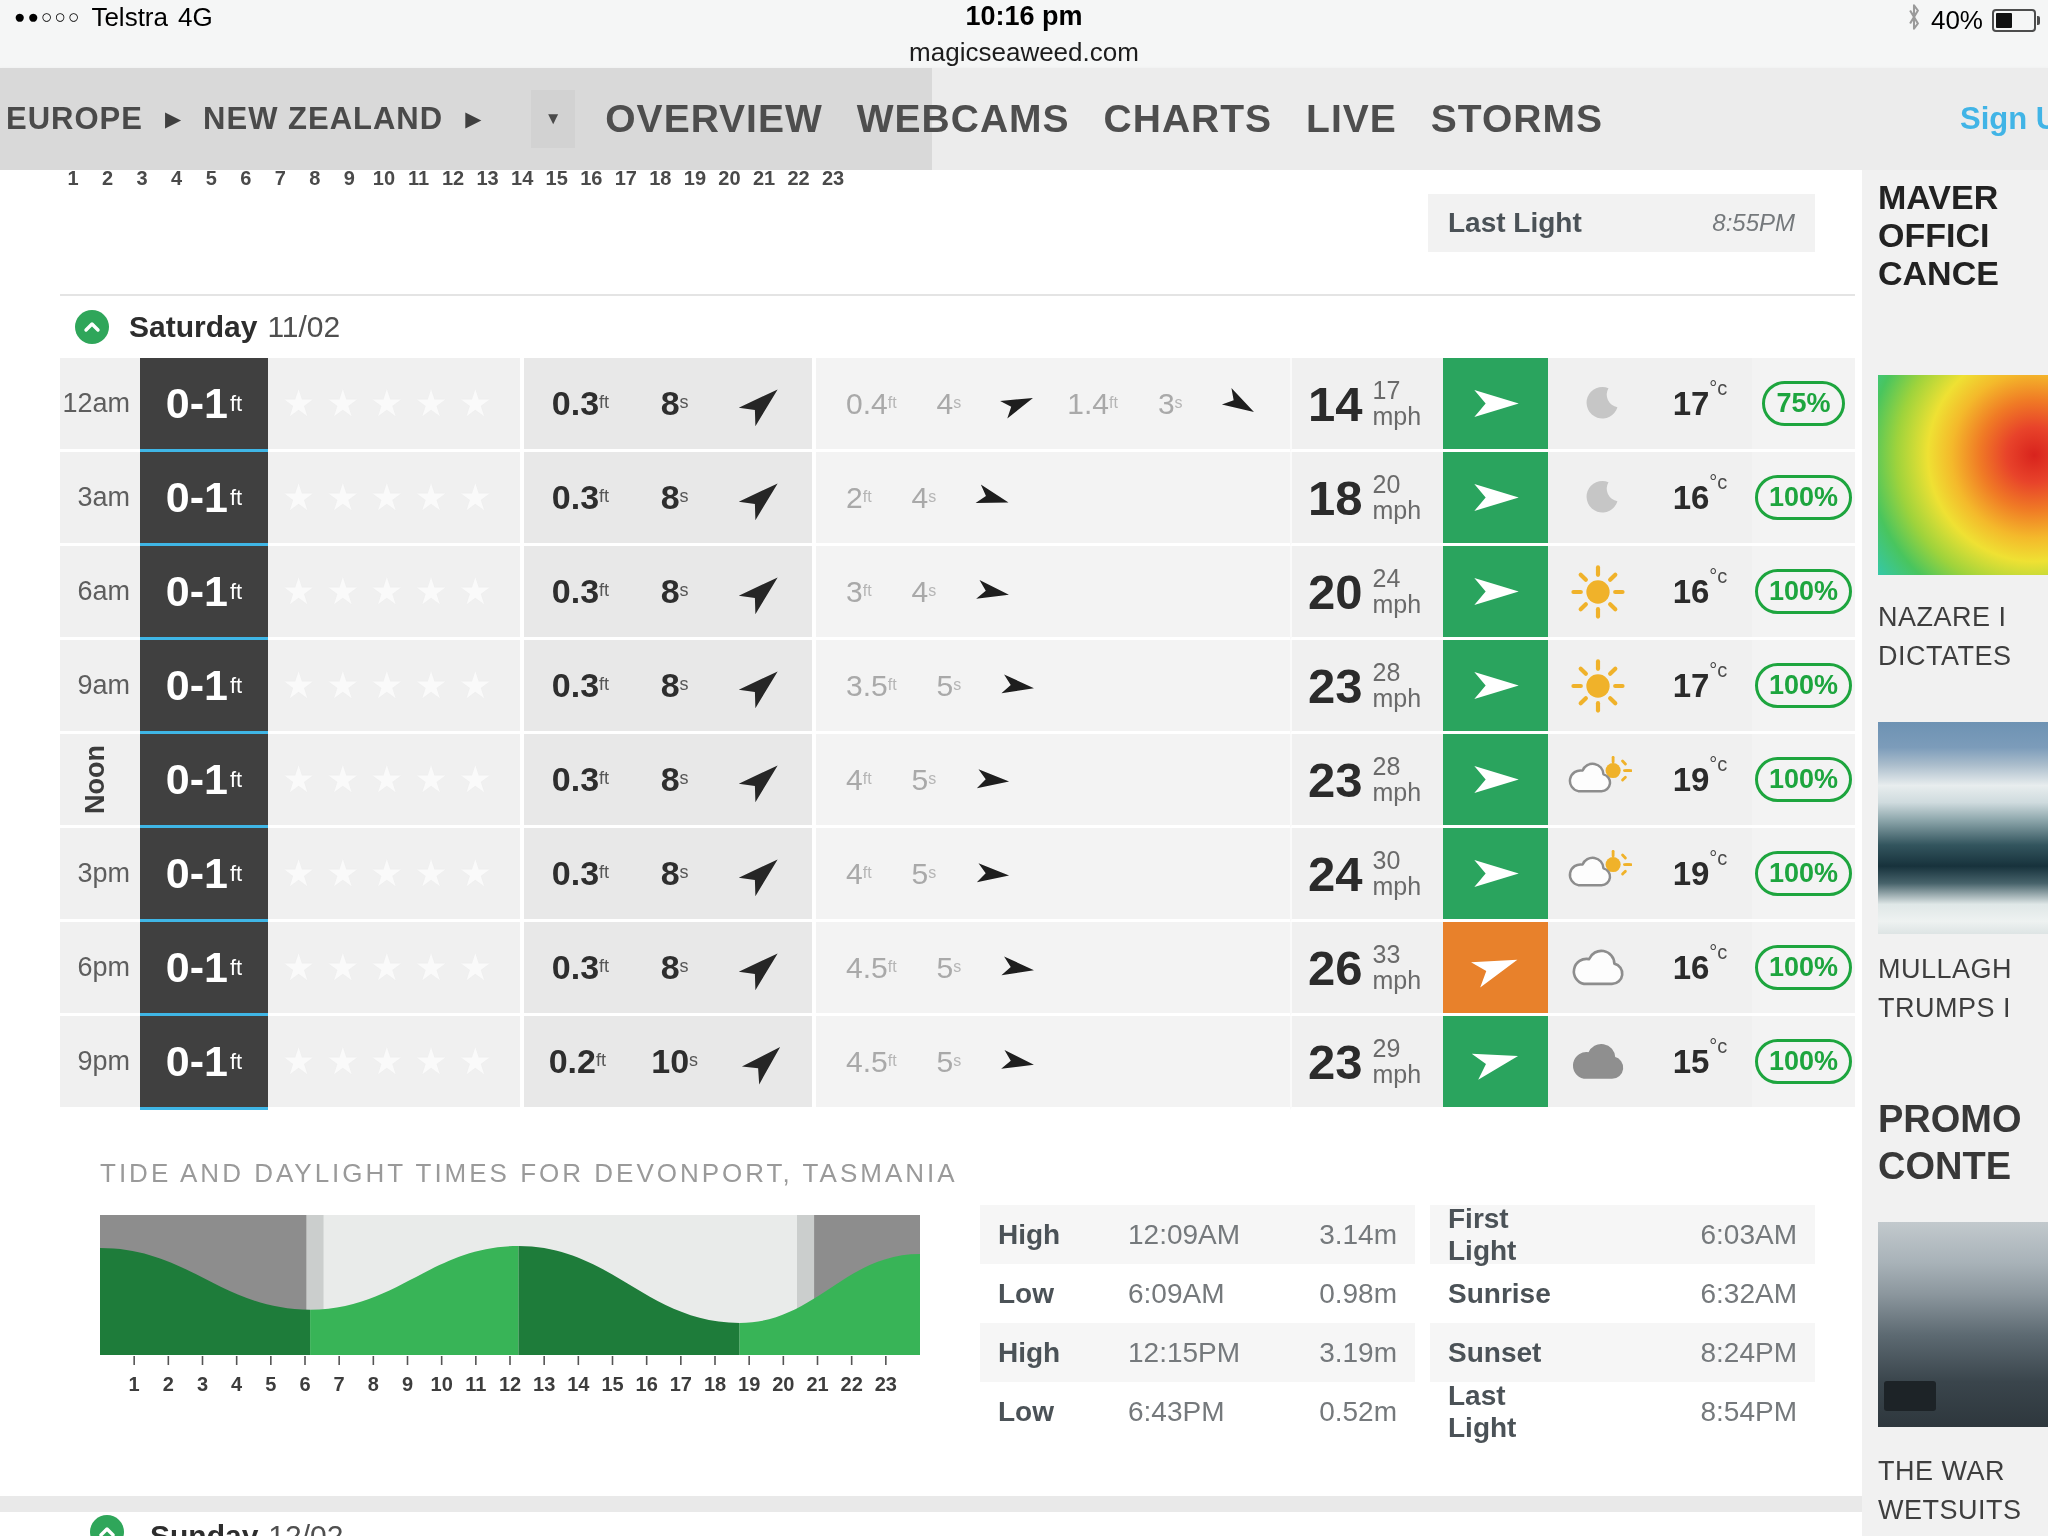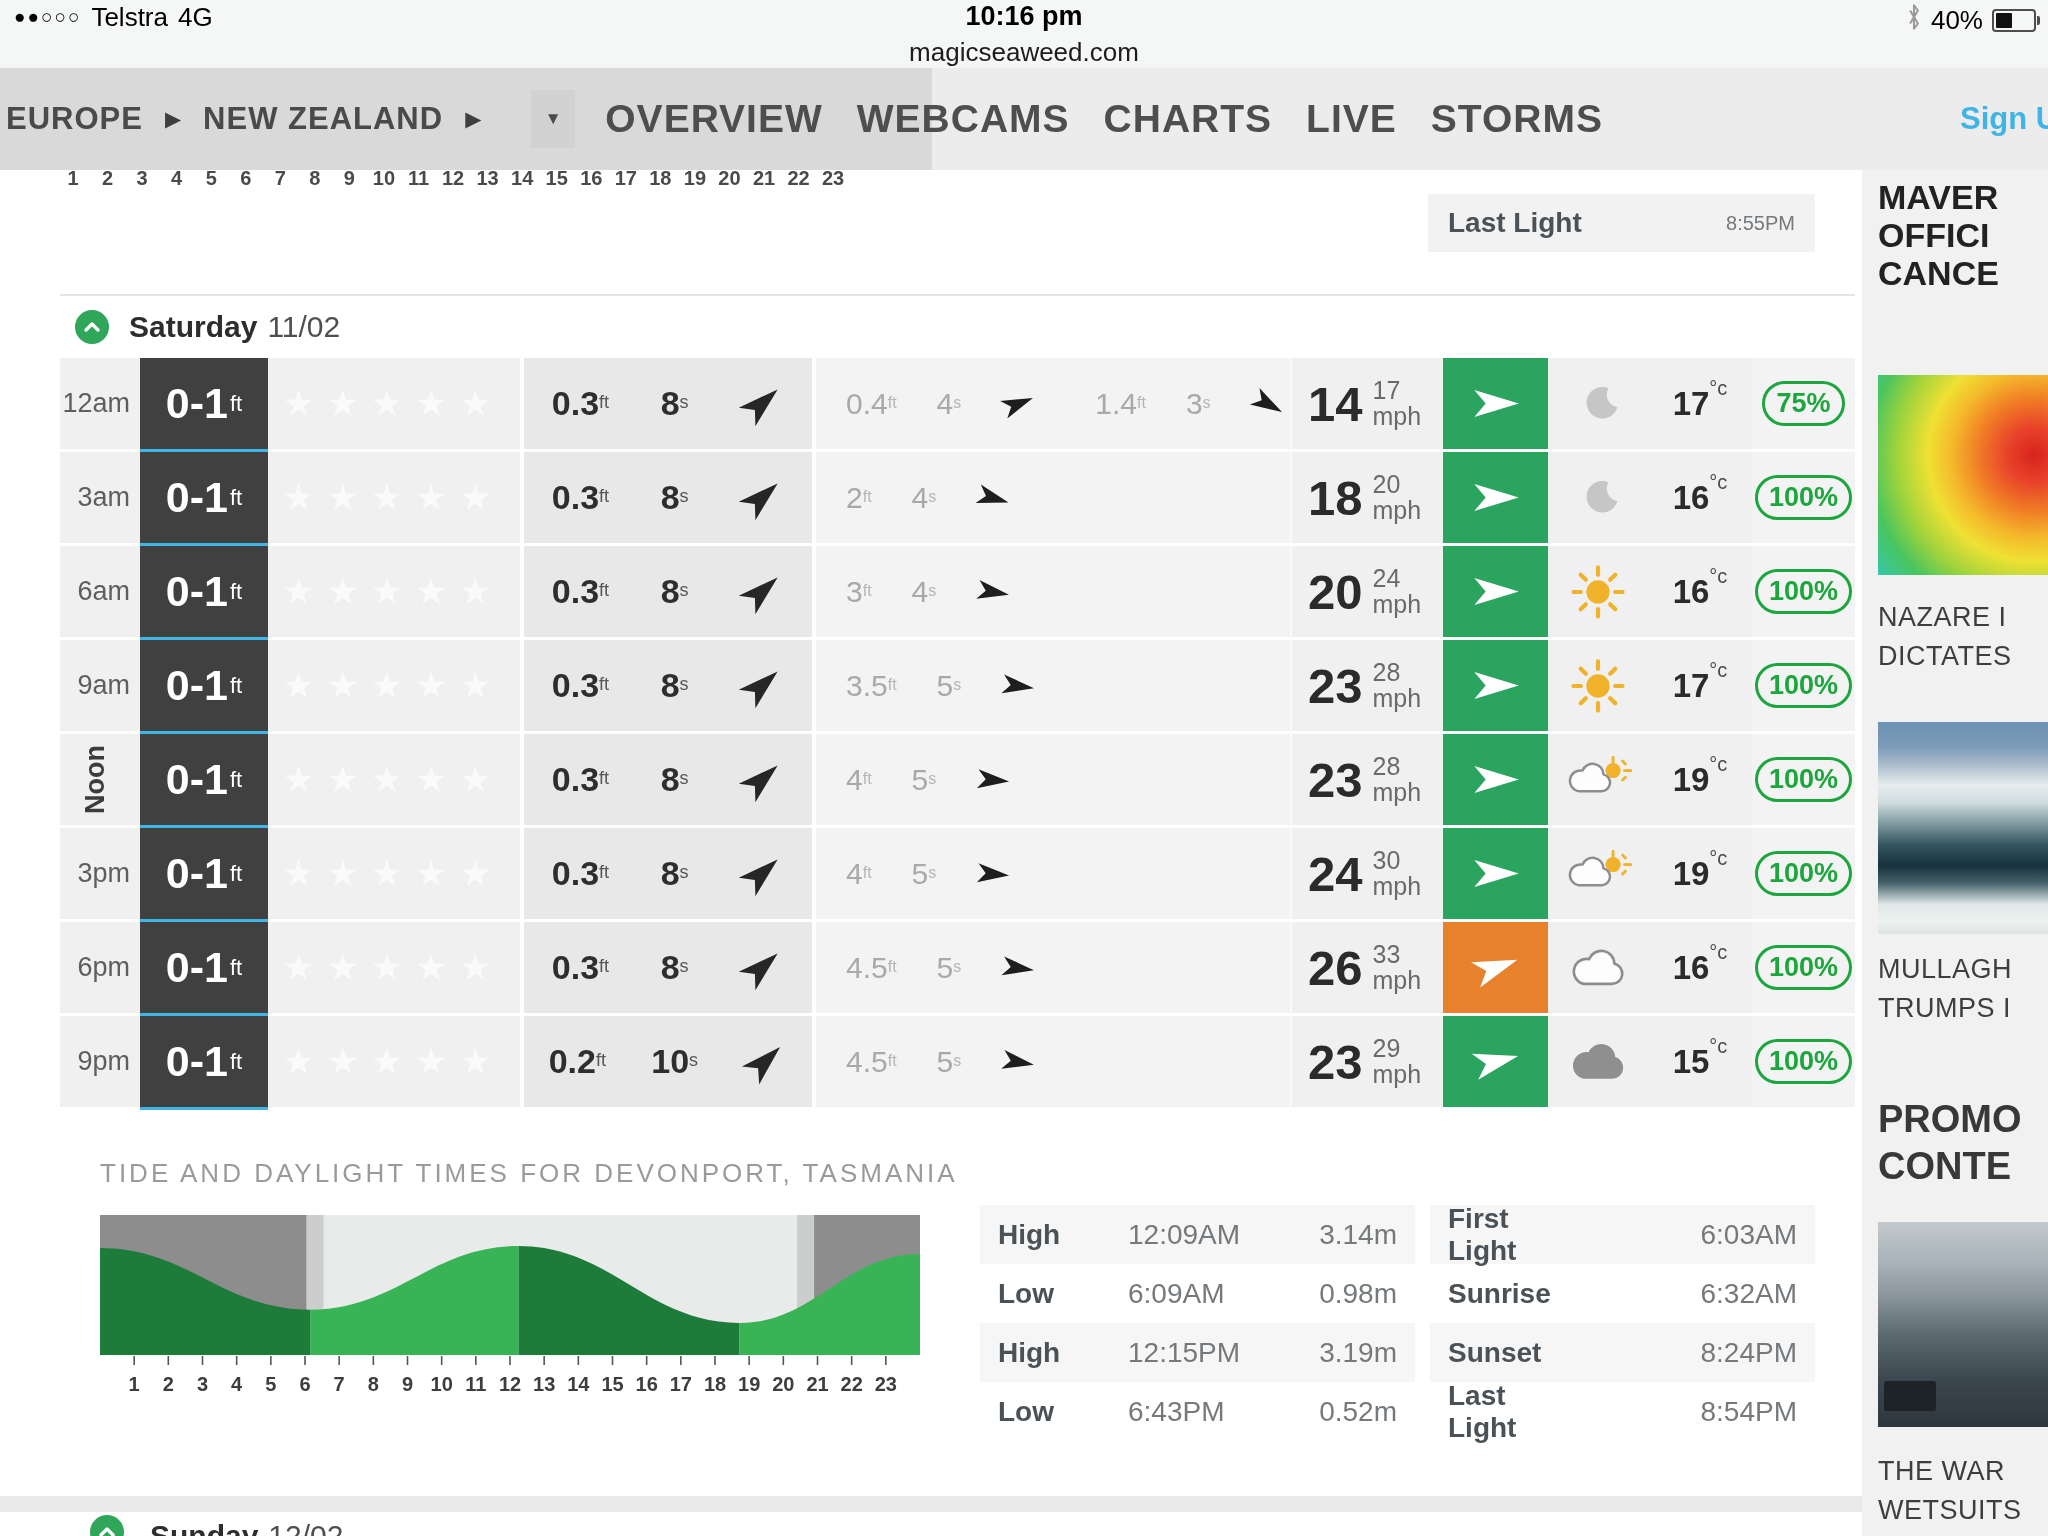--- a/index.html
+++ b/index.html
@@ -30,21 +30,21 @@
   .nav-menu{display:flex;gap:34px;margin-left:30px;}
   .nav-item{font-size:39px;font-weight:600;color:#4e4e4e;letter-spacing:1px;cursor:pointer;}
   .signup{position:absolute;right:0;top:0;height:100%;display:flex;align-items:center;width:88px;overflow:hidden;font-size:31px;font-weight:600;color:#41b4e6;white-space:nowrap;cursor:pointer;}
 
   
   .prev-section{position:absolute;top:170px;left:0;width:1862px;height:124px;background:#fff;overflow:hidden;}
   .prev-axis{position:absolute;left:60px;top:-3px;width:860px;height:26px;}
   .prev-axis span{position:absolute;transform:translateX(-50%);font-size:20px;font-weight:600;color:#4a4a4a;}
   .prev-lastlight{position:absolute;left:1428px;top:24px;width:387px;height:58px;background:#f2f2f2;display:flex;align-items:center;justify-content:space-between;padding:0 20px;box-sizing:border-box;}
   .prev-lastlight .lbl{font-weight:bold;font-size:28px;color:#4b5257;}
-  .prev-lastlight .val{font-size:20px;color:#75797c;}
+  .prev-lastlight .val{font-size:24px;color:#75797c;font-style:italic;}
 
   
   .day-header{position:absolute;left:60px;width:1795px;height:62px;background:#fff;border-top:2px solid #e4e4e4;display:flex;align-items:center;cursor:pointer;}
   .day-header.sat{top:294px;}
   .chev-circle{width:34px;height:34px;border-radius:50%;background:#2fa65a;margin-left:15px;display:flex;align-items:center;justify-content:center;}
   .chev-circle svg{display:block;}
   .day-title{margin-left:20px;font-size:30px;color:#2d2d2d;}
   .day-title b{font-weight:800;}
   .day-title .date{color:#4f4f4f;font-weight:400;margin-left:10px;}
 
@@ -54,21 +54,21 @@
   .cell{box-sizing:border-box;border-bottom:3px solid #fff;display:flex;align-items:center;}
   .c-time{width:80px;background:#f0f0f0;justify-content:flex-end;padding-right:10px;font-size:27px;color:#5e5e5e;}
   .c-time .rot{transform:rotate(-90deg);font-size:27px;color:#3c3c3c;font-weight:600;}
   .c-surf{width:128px;background:#404040;border-bottom:3px solid #3fb6e6;justify-content:center;color:#fff;}
   .c-surf .big{font-size:43px;font-weight:bold;}
   .c-surf .unit{font-size:22px;margin-left:2px;margin-top:12px;}
   .c-stars{width:252px;background:#f0f0f0;padding-left:14px;font-size:37px;color:#fafafa;letter-spacing:11px;text-shadow:0 0 1px #e9e9e9;}
   .c-primary{width:292px;background:#e8e8e8;border-left:4px solid #fff;justify-content:space-around;padding:0 2px;}
   .c-primary .num{font-size:34px;font-weight:bold;color:#2e2e2e;}
   .c-primary .unit{font-size:18px;color:#555;margin-top:8px;}
-  .c-secondary{width:478px;background:#f3f3f3;border-left:4px solid #fff;gap:60px;padding-left:30px;}
+  .c-secondary{width:478px;background:#f3f3f3;border-left:4px solid #fff;gap:32px;padding-left:30px;}
   .sec-group{display:flex;align-items:center;gap:40px;}
   .c-secondary .num{font-size:30px;color:#a9a9a9;}
   .c-secondary .unit{font-size:16px;color:#b5b5b5;margin-top:7px;}
   .c-windspeed{width:153px;background:#f0f0f0;border-left:2px solid #fafafa;justify-content:flex-start;padding-left:16px;gap:10px;}
   .ws-big{font-size:49px;font-weight:800;color:#2b2b2b;}
   .ws-gust{display:flex;flex-direction:column;line-height:26px;font-size:25px;color:#6a6a6a;margin-top:-2px;}
   .c-winddir{width:105px;justify-content:center;}
   .c-weather{width:100px;background:#f0f0f0;justify-content:center;}
   .c-temp{width:104px;background:#f0f0f0;justify-content:center;}
   .c-temp .num{font-size:33px;font-weight:bold;color:#2b2b2b;}

